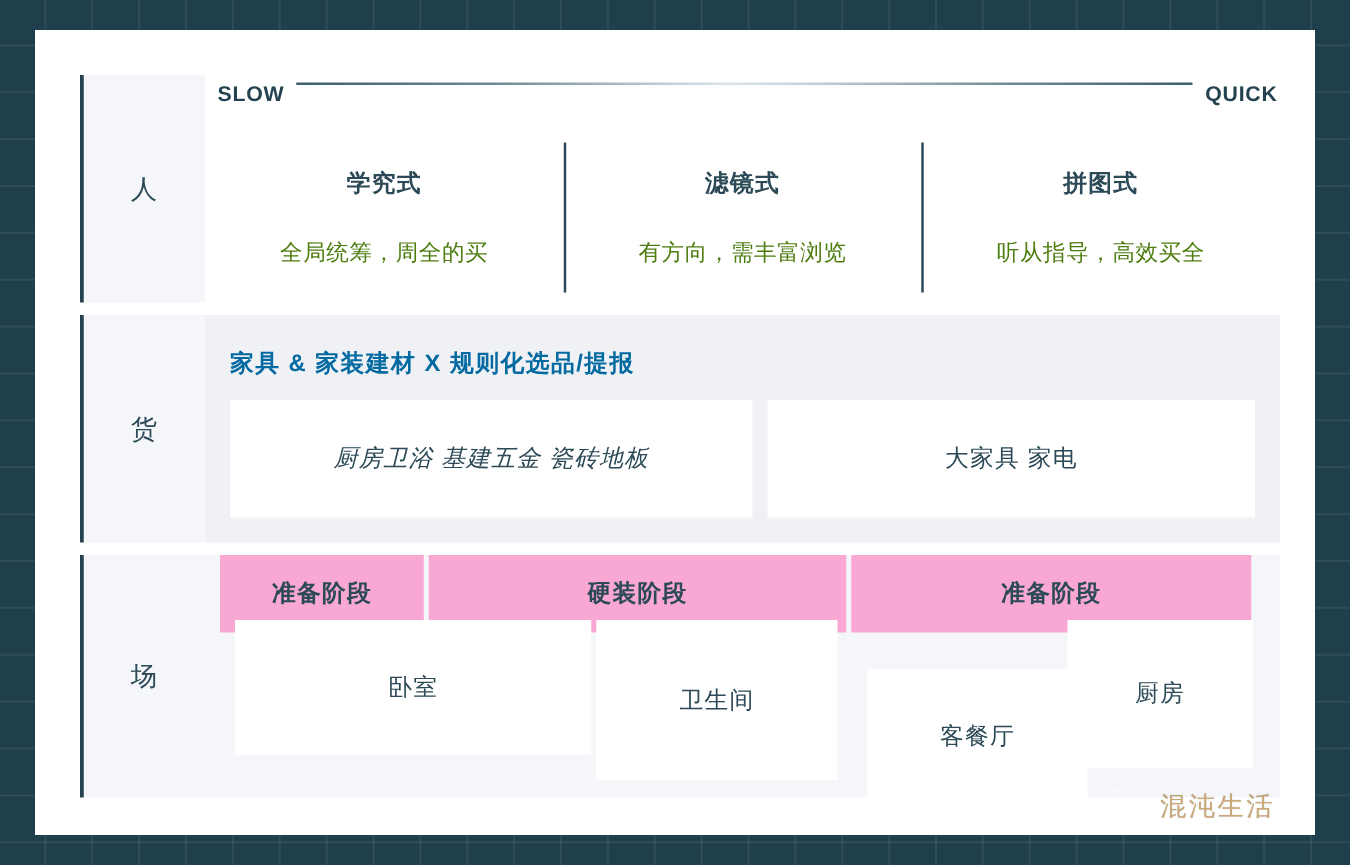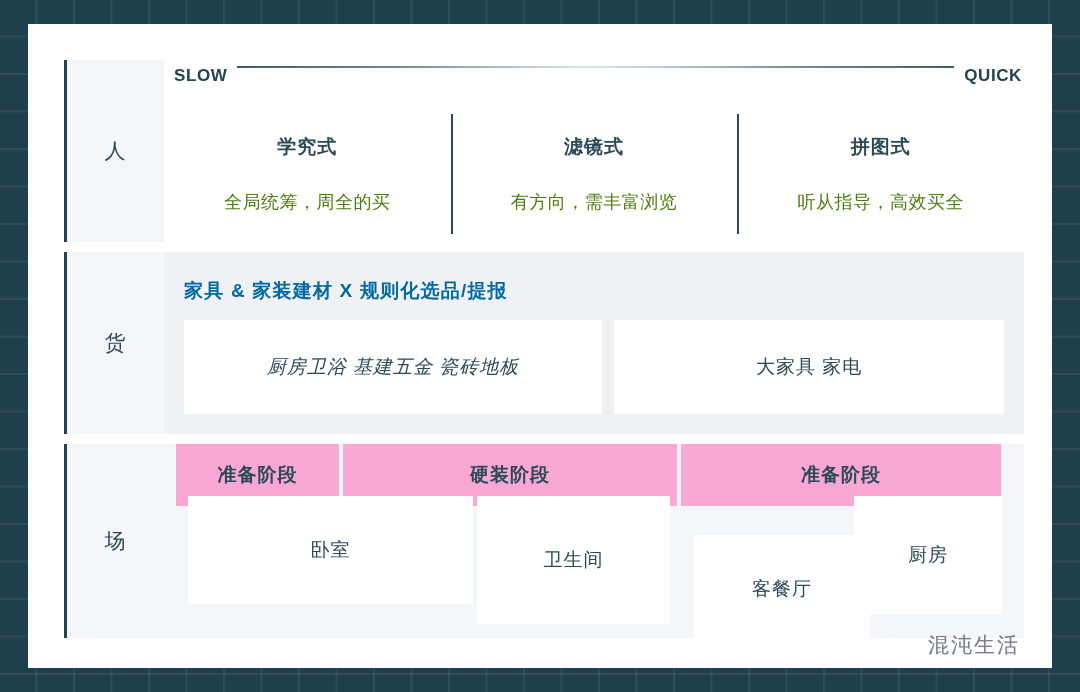--- a/index.html
+++ b/index.html
@@ -203,21 +203,21 @@
     position: absolute;
     right: 32px;
     bottom: 8px;
     display: flex;
     align-items: center;
     gap: 8px;
     opacity: 0.55;
   }
   #watermark .wm-text {
     font-size: 21px;
-    color: #0f172a;
+    color: #a16207;
     letter-spacing: 2px;
     text-shadow: 0 0 1px rgba(120,140,150,0.9);
   }
   #wechat-icon { display: block; }
 </style>
 </head>
 <body>
 
 <div id="frame-bg"></div>
 

